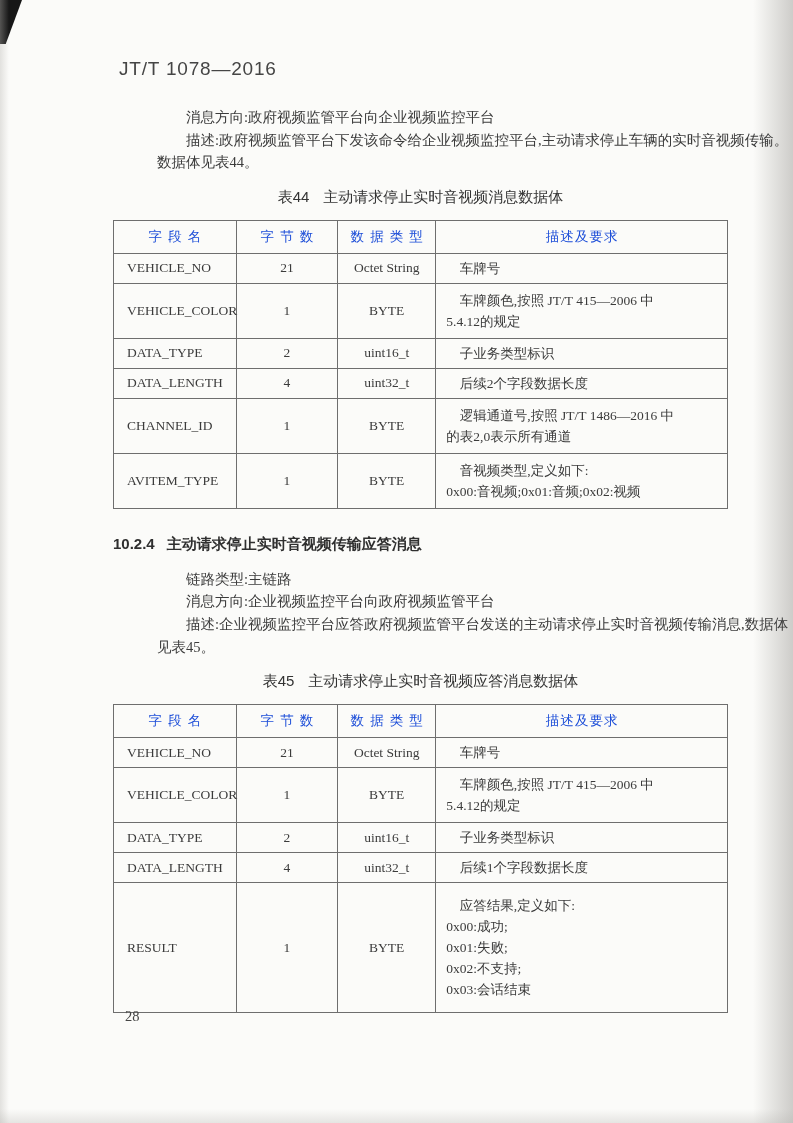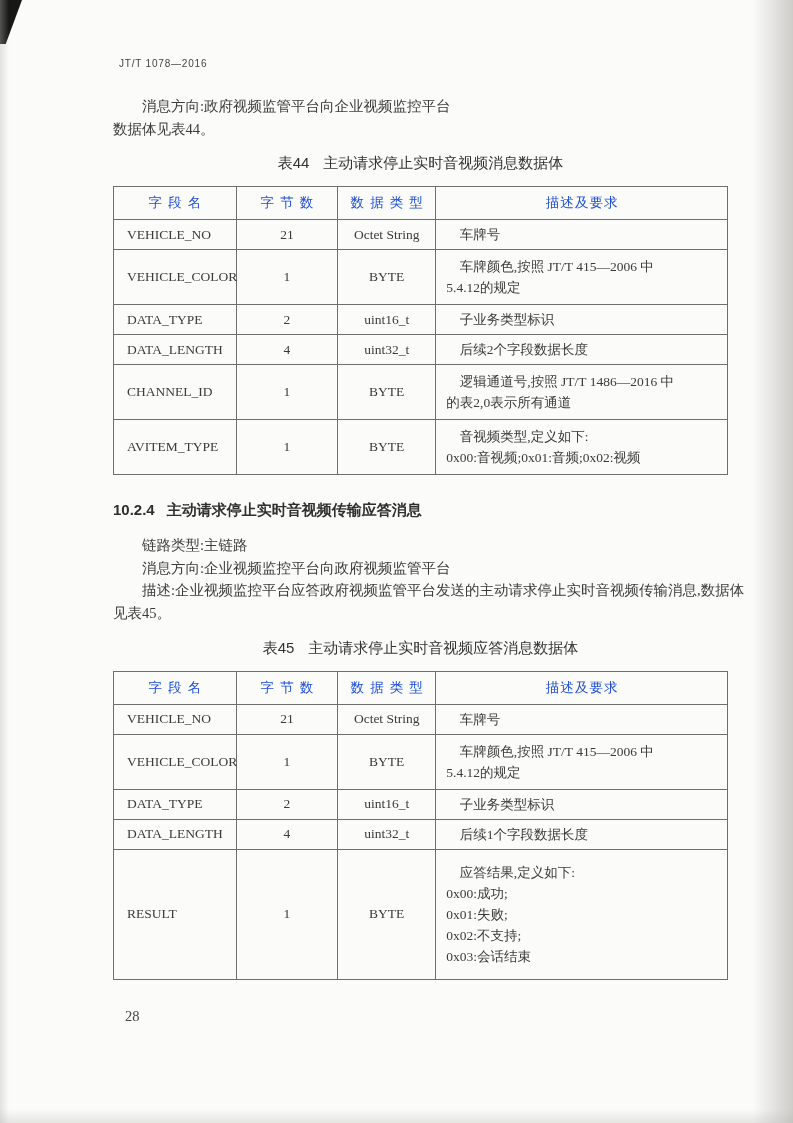--- a/index.html
+++ b/index.html
@@ -27,24 +27,24 @@
   }
   .edge-bottom {
     position:absolute; left:0; bottom:0; width:100%; height:14px;
     background:linear-gradient(to bottom, rgba(185,183,179,0), rgba(178,176,172,0.30));
   }
   .page {
     position:absolute; left:113px; top:58px; width:615px;
   }
   .doc-number {
     font-family:"Liberation Sans","DejaVu Sans",sans-serif;
-    font-size:10px; letter-spacing:0.8px; color:#454545;
+    font-size:19px; letter-spacing:0.8px; color:#454545;
     margin-left:6px; margin-bottom:26px;
   }
-  .para { font-size:14.5px; line-height:22.6px; color:#3b3b3b; }
+  .para { font-size:14.5px; line-height:22.6px; color:#3b3b3b;margin-left:44px; }
   .para-line { white-space:nowrap; }
   .para-line.ind2 { text-indent:2em; }
   .caption {
     text-align:center;
     font-family:"Liberation Sans","DejaVu Sans",sans-serif;
     font-weight:normal; font-size:15px; color:#333;
     margin-top:14px; margin-bottom:13px;
   }
   .caption .cap-label { margin-right:14px; }
   .heading {
@@ -88,20 +88,21 @@
 <div class="edge-left"></div>
 <div class="edge-right"></div>
 <div class="edge-bottom"></div>
 
 <div class="page">
 
   <div class="doc-number">JT/T 1078—2016</div>
 
   <div class="para">
       <div class="para-line ind2">消息方向:政府视频监管平台向企业视频监控平台</div>
+      <div class="para-line ind2">描述:政府视频监管平台下发该命令给企业视频监控平台,主动请求停止车辆的实时音视频传输。</div>
       <div class="para-line">数据体见表44。</div>
     </div>
 
   <div class="caption">
     <span class="cap-label">表44</span><span>主动请求停止实时音视频消息数据体</span>
   </div>
 
   <table>
       <colgroup>
         <col class="c0">

